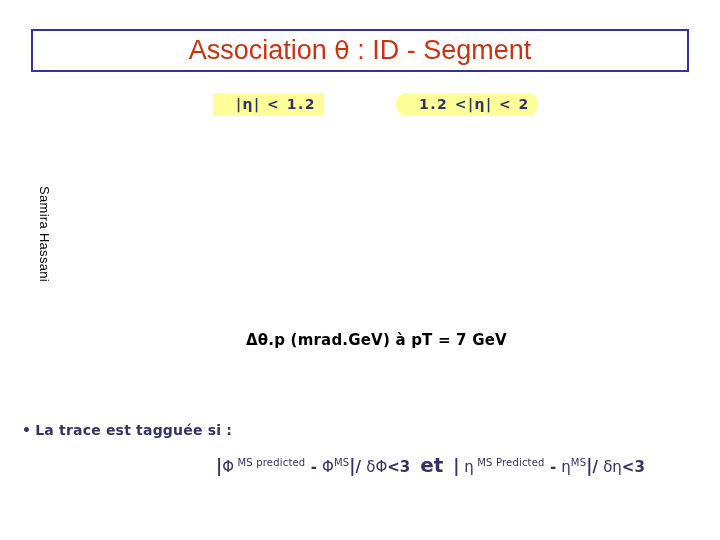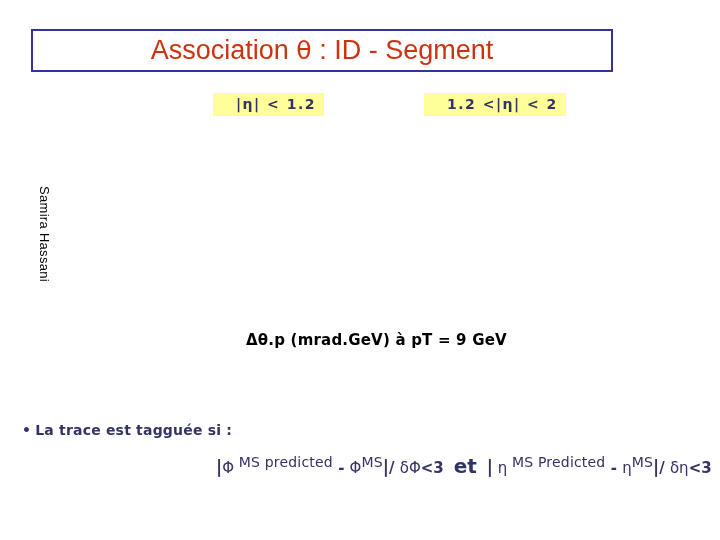--- a/index.html
+++ b/index.html
@@ -21,21 +21,21 @@
     width: 720px;
     height: 540px;
     background: #ffffff;
   }
 
   
   #title-box {
     position: absolute;
     left: 31px;
     top: 29px;
-    width: 582px;
+    width: 658px;
     height: 43px;
     border: 2px solid #333399;
     background: #ffffff;
     box-sizing: border-box;
     display: flex;
     align-items: center;
     justify-content: center;
   }
   #title-text {
     color: #cc3311;
@@ -58,21 +58,21 @@
     color: #333366;
     font-family: "DejaVu Sans", sans-serif;
     font-weight: bold;
     font-size: 14px;
     letter-spacing: 1.5px;
     white-space: nowrap;
     padding: 4px 8px 5px 23px;
     line-height: 1;
   }
   #eta-box-left  { left: 213px; top: 93px; }
-  #eta-box-right { left: 424px; top: 93px; }
+  #eta-box-right { left: 396px; top: 93px; border-radius: 10px; }
 
   
   #author-name {
     position: absolute;
     left: 52px;
     top: 186px;
     color: #000000;
     font-family: "Liberation Sans", sans-serif;
     font-size: 13px;
     white-space: nowrap;
@@ -144,21 +144,21 @@
     font-family: "DejaVu Sans", sans-serif;
     font-size: 15px;
     white-space: nowrap;
     line-height: 1;
   }
   #formula-line .greek {
     font-family: "DejaVu Sans", sans-serif;
     font-size: 15px;
   }
   #formula-line .sup {
-    font-size: 14px;
+    font-size: 10px;
     vertical-align: super;
     letter-spacing: 0.2px;
   }
   #formula-line .bar {
     font-weight: bold;
     font-size: 17px;
   }
   #formula-line .op {
     font-weight: bold;
   }
@@ -181,21 +181,21 @@
     <div id="title-text">
       <span>Association </span><span class="sym">θ</span><span> : ID - Segment</span>
     </div>
   </div>
 
   <div class="eta-box" id="eta-box-left">|η| &lt; 1.2</div>
   <div class="eta-box" id="eta-box-right">1.2 &lt;|η| &lt; 2</div>
 
   <div id="author-name">Samira Hassani</div>
 
-  <div id="plot-caption">Δθ.p  (mrad.GeV) à pT = 9 GeV</div>
+  <div id="plot-caption">Δθ.p  (mrad.GeV) à pT = 7 GeV</div>
 
 
   <div class="bullet-line" id="bullet-2">
     <span class="bullet-dot">•</span><span>La trace est tagguée si :</span>
   </div>
 
   <div id="formula-line"><span class="bar">|</span><span class="greek">Φ</span><span class="sup"> MS predicted</span><span class="op"> - </span><span class="greek">Φ</span><span class="sup">MS</span><span class="bar">|</span><span class="op">/ </span><span class="greek">δΦ</span><span class="num">&lt;3</span><span class="et"> et </span><span class="bar">|</span><span class="greek"> η</span><span class="sup"> MS Predicted</span><span class="op"> - </span><span class="greek">η</span><span class="sup">MS</span><span class="bar">|</span><span class="op">/ </span><span class="greek">δη</span><span class="num">&lt;3</span></div>
 
 </div>
 

